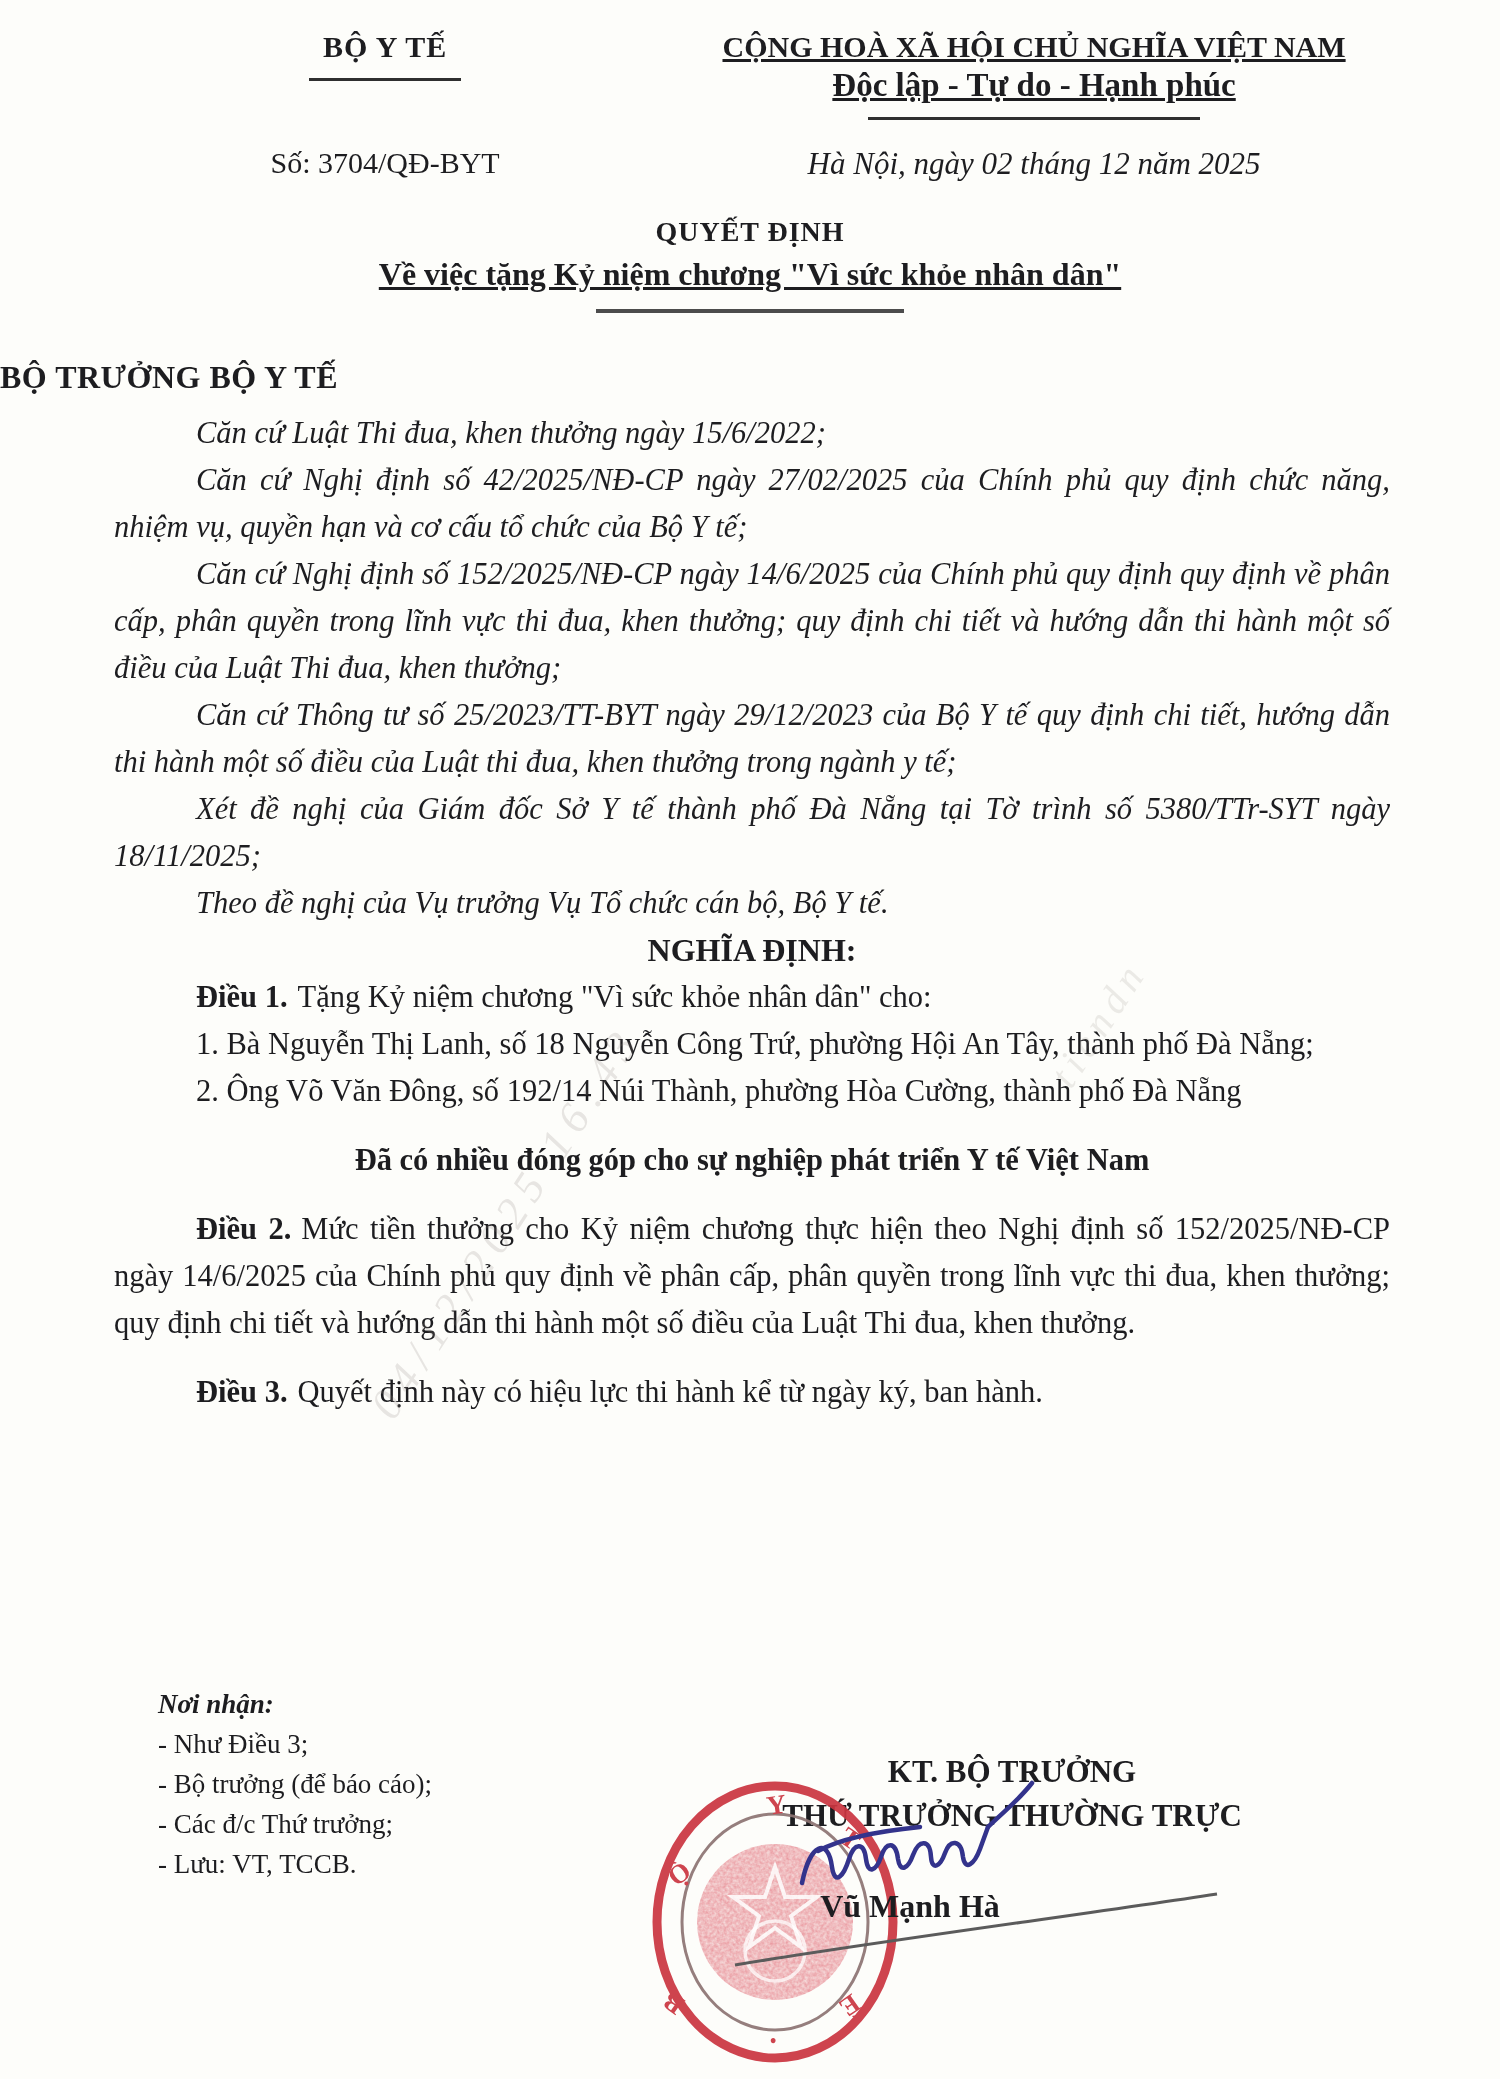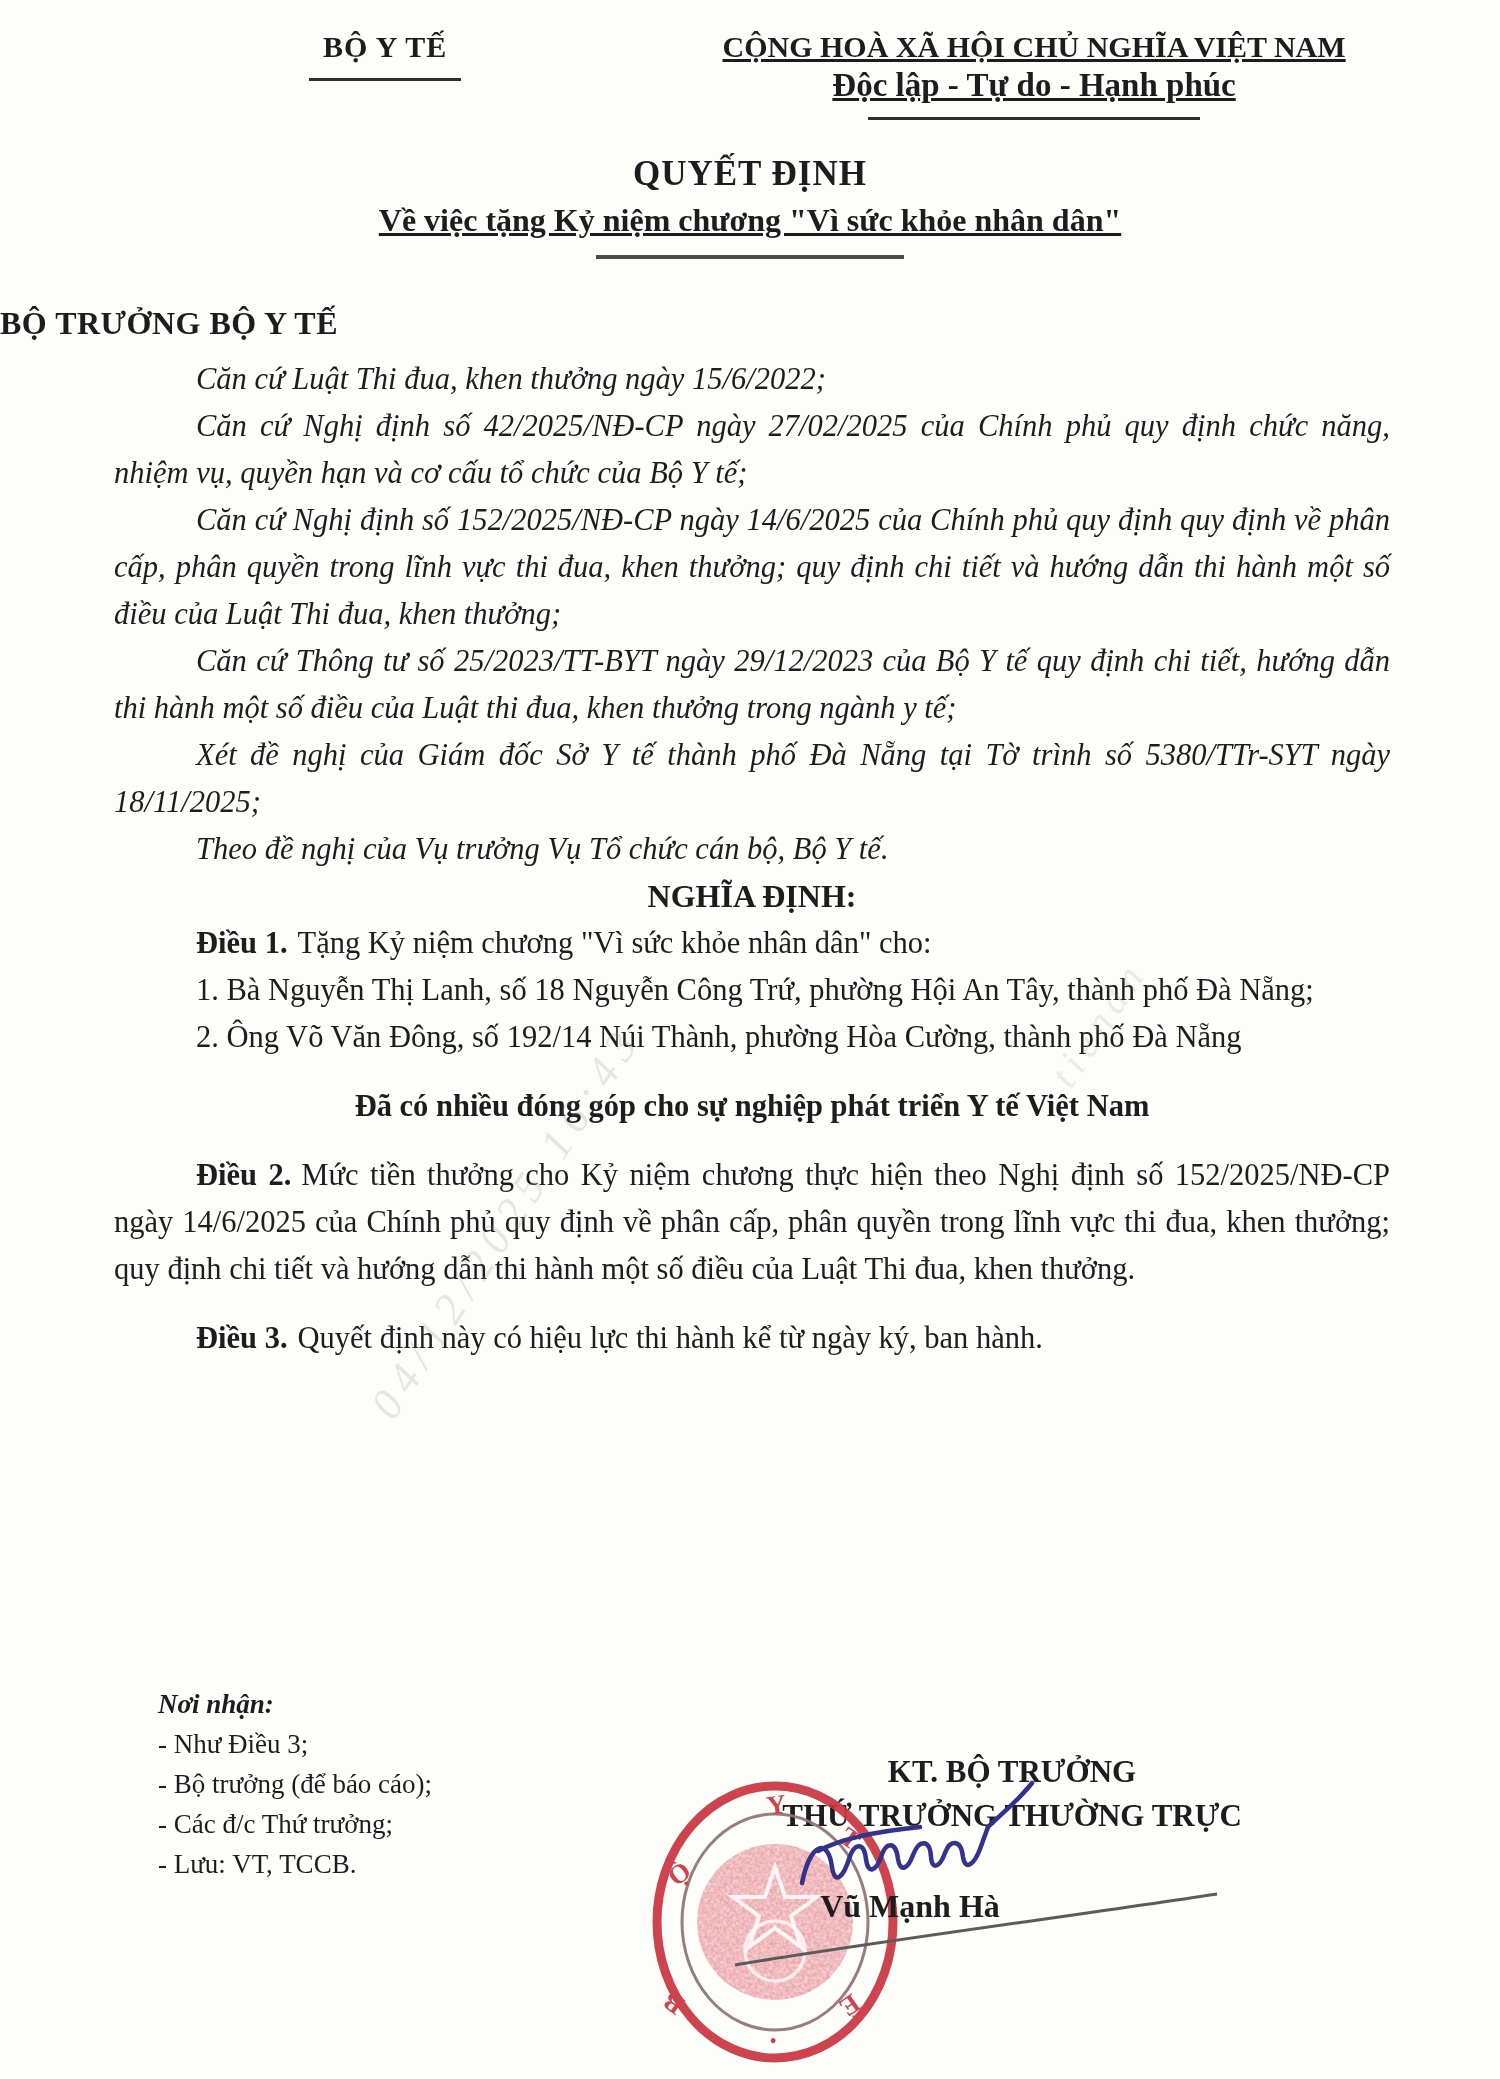--- a/index.html
+++ b/index.html
@@ -19,21 +19,21 @@
   .org-name{font-size:30px;font-weight:bold;letter-spacing:1px;}
   .org-rule{width:152px;height:3px;background:#2f2f2f;margin:14px auto 0;}
   .nat-line1{font-size:30px;font-weight:bold;}
   .nat-line2{font-size:33px;font-weight:bold;margin-top:3px;}
   .nat-rule{width:332px;height:3px;background:#2f2f2f;margin:13px auto 0;}
   .meta-row{display:flex;padding:26px 96px 0 106px;}
   .doc-number{width:43%;text-align:center;font-size:30px;}
   .place-date{width:57%;text-align:center;font-size:31px;font-style:italic;}
   
   .title-block{text-align:center;margin-top:34px;}
-  .title-main{font-size:35px;font-weight:bold;letter-spacing:1px;font-family:Liberation Serif, serif;}
+  .title-main{font-size:28px;font-weight:bold;letter-spacing:1px;font-family:Liberation Serif, serif;}
   .title-sub{font-size:32px;font-weight:bold;margin-top:8px;text-decoration:underline;}
   .title-rule{width:308px;height:4px;background:#4c4c4c;margin:16px auto 0;}
   .authority{font-size:32px;font-weight:bold;margin-top:46px;letter-spacing:.5px;}
   
   .content{padding:14px 110px 0 114px;font-size:30.5px;line-height:47px;text-align:justify;}
   .content p{margin:0;text-indent:82px;}
   .italic{font-style:italic;}
   .decision-heading{text-align:center;font-weight:bold;font-size:32px;margin:24px 0 16px;text-indent:0 !important;}
   .lead{font-weight:bold;margin-right:10px;}
   .merit-line{text-align:center !important;text-indent:0 !important;font-weight:bold;margin:22px 0 20px !important;}
@@ -62,20 +62,24 @@
       <div class="org-name">BỘ Y TẾ</div>
       <div class="org-rule"></div>
     </div>
     <div class="hdr-right">
       <div class="nat-line1">CỘNG HOÀ XÃ HỘI CHỦ NGHĨA VIỆT NAM</div>
       <div class="nat-line2">Độc lập - Tự do - Hạnh phúc</div>
       <div class="nat-rule"></div>
     </div>
   </div>
 
+  <div class="meta-row">
+    <div class="doc-number">Số: 3704/QĐ-BYT</div>
+    <div class="place-date">Hà Nội, ngày  02    tháng  12  năm 2025</div>
+  </div>
 
   <div class="title-block">
     <div class="title-main">QUYẾT ĐỊNH</div>
     <div class="title-sub">Về việc tặng Kỷ niệm chương "Vì sức khỏe nhân dân"</div>
     <div class="title-rule"></div>
   </div>
 
   <div class="authority">BỘ TRƯỞNG BỘ Y TẾ</div>
 
   <div class="content">

